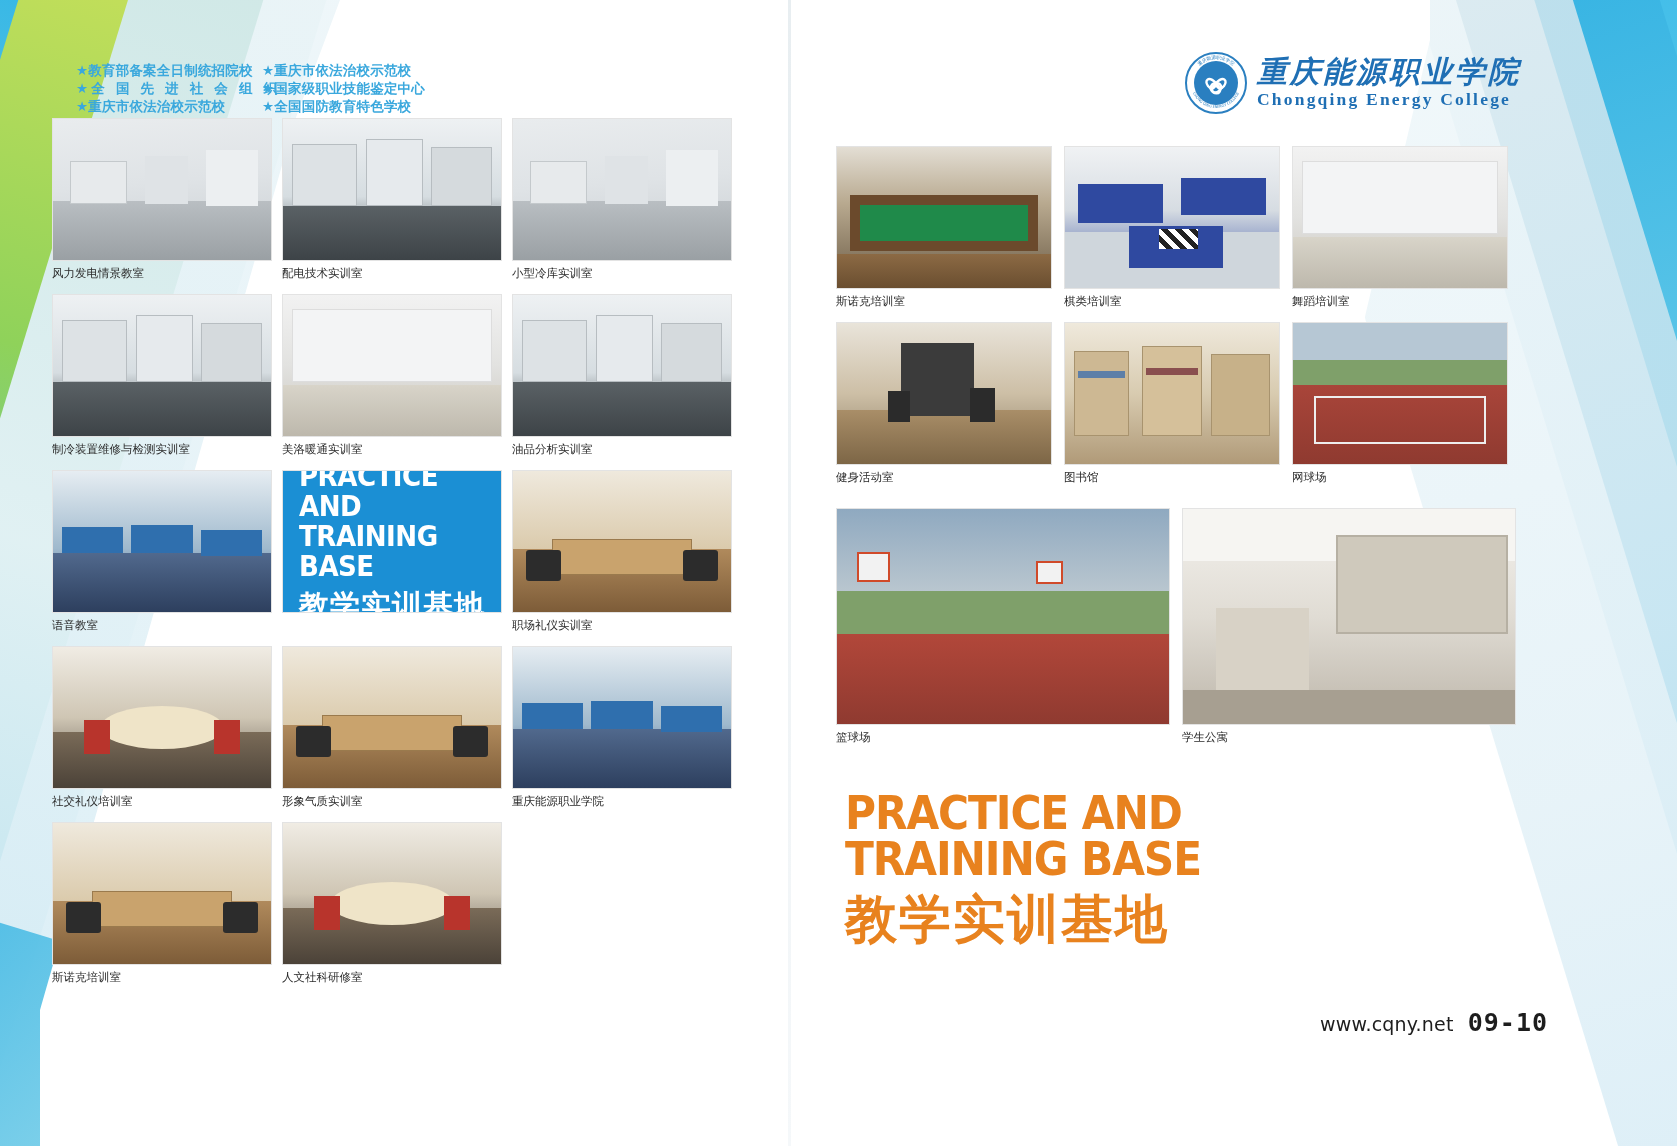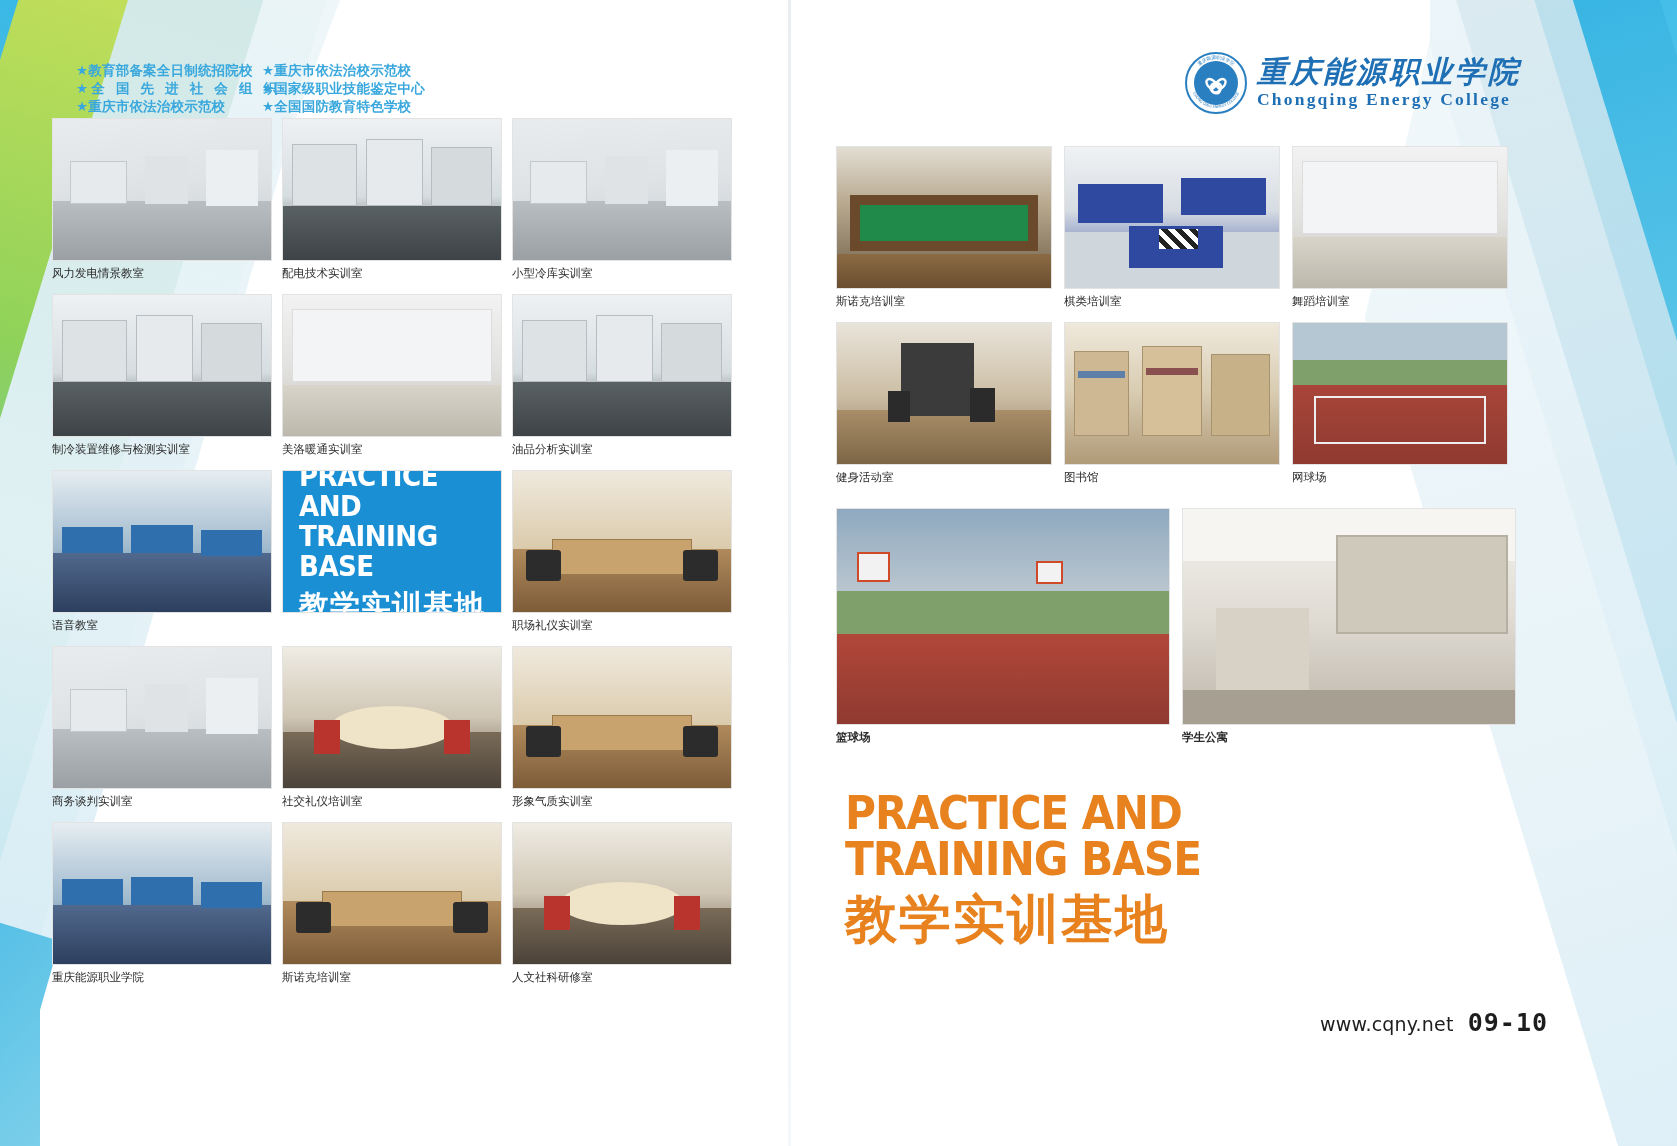--- a/index.html
+++ b/index.html
@@ -369,31 +369,20 @@
               <div class="ph-o" style="left:0;top:55%;right:0;bottom:0;background:linear-gradient(180deg,#b08a5c,#7d5c38)"></div>
               <div class="ph-o" style="left:18%;top:48%;width:64%;height:26%;background:#c9a36d;border:1px solid #9a7a4d"></div>
               <div class="ph-o" style="left:6%;top:56%;width:16%;height:22%;background:#2c2c2c;border-radius:3px"></div>
               <div class="ph-o" style="left:78%;top:56%;width:16%;height:22%;background:#2c2c2c;border-radius:3px"></div>
             </div>
           </div>
           <div class="cap">职场礼仪实训室</div>
         </div>
         <div class="cell">
           <div class="photo" style="height: 143px;">
-            <div class="ph room">
-              <div class="ph-o" style="left:0;top:58%;right:0;bottom:0;background:linear-gradient(180deg,#b9bec2,#9aa0a4)"></div>
-              <div class="ph-o" style="left:8%;top:30%;width:26%;height:30%;background:#e7eaec;border:1px solid #c4c9cc"></div>
-              <div class="ph-o" style="left:42%;top:26%;width:20%;height:34%;background:#dfe3e6"></div>
-              <div class="ph-o" style="left:70%;top:22%;width:24%;height:40%;background:#eceff1"></div>
-            </div>
-          </div>
-          <div class="cap">商务谈判实训室</div>
-        </div>
-        <div class="cell">
-          <div class="photo" style="height: 143px;">
             <div class="ph hall">
               <div class="ph-o" style="left:0;top:60%;right:0;bottom:0;background:linear-gradient(180deg,#7a6b58,#4b4238)"></div>
               <div class="ph-o" style="left:22%;top:42%;width:56%;height:30%;border-radius:50%;background:#efe4c8"></div>
               <div class="ph-o" style="left:14%;top:52%;width:12%;height:24%;background:#b8342c"></div>
               <div class="ph-o" style="left:74%;top:52%;width:12%;height:24%;background:#b8342c"></div>
             </div>
           </div>
           <div class="cap">社交礼仪培训室</div>
         </div>
         <div class="cell">
@@ -502,21 +491,21 @@
               <div class="ph-o" style="left:0;top:0;right:0;height:26%;background:#b6c7d4"></div>
               <div class="ph-o" style="left:0;top:26%;right:0;height:18%;background:#7fa06a"></div>
               <div class="ph-o" style="left:0;top:44%;right:0;bottom:0;background:linear-gradient(180deg,#a9453a,#8f3a30)"></div>
               <div class="ph-o" style="left:10%;top:52%;width:80%;height:34%;border:2px solid #eee"></div>
             </div>
           </div>
           <div class="cap">网球场</div>
         </div>
       </div>
 
-    <div class="grid" id="right-large" style="left:836px; top:508px; width:752px; grid-template-columns:334px 334px; column-gap:12px;font-weight:bold;">
+    <div class="grid" id="right-large" style="left:836px; top:508px; width:752px; grid-template-columns:334px 334px; column-gap:12px;">
     <div class="cell">
           <div class="photo" style="height: 217px;">
             <div class="ph bsk">
               <div class="ph-o" style="left:0;top:0;right:0;height:38%;background:linear-gradient(180deg,#8fa9c0,#b9c6cf)"></div>
               <div class="ph-o" style="left:0;top:38%;right:0;height:20%;background:#7fa06a"></div>
               <div class="ph-o" style="left:0;top:58%;right:0;bottom:0;background:linear-gradient(180deg,#b2473a,#8f3a30)"></div>
               <div class="ph-o" style="left:6%;top:20%;width:10%;height:14%;background:#f2f2f2;border:2px solid #d04a2a"></div>
               <div class="ph-o" style="left:60%;top:24%;width:8%;height:11%;background:#f2f2f2;border:2px solid #d04a2a"></div>
             </div>
           </div>

